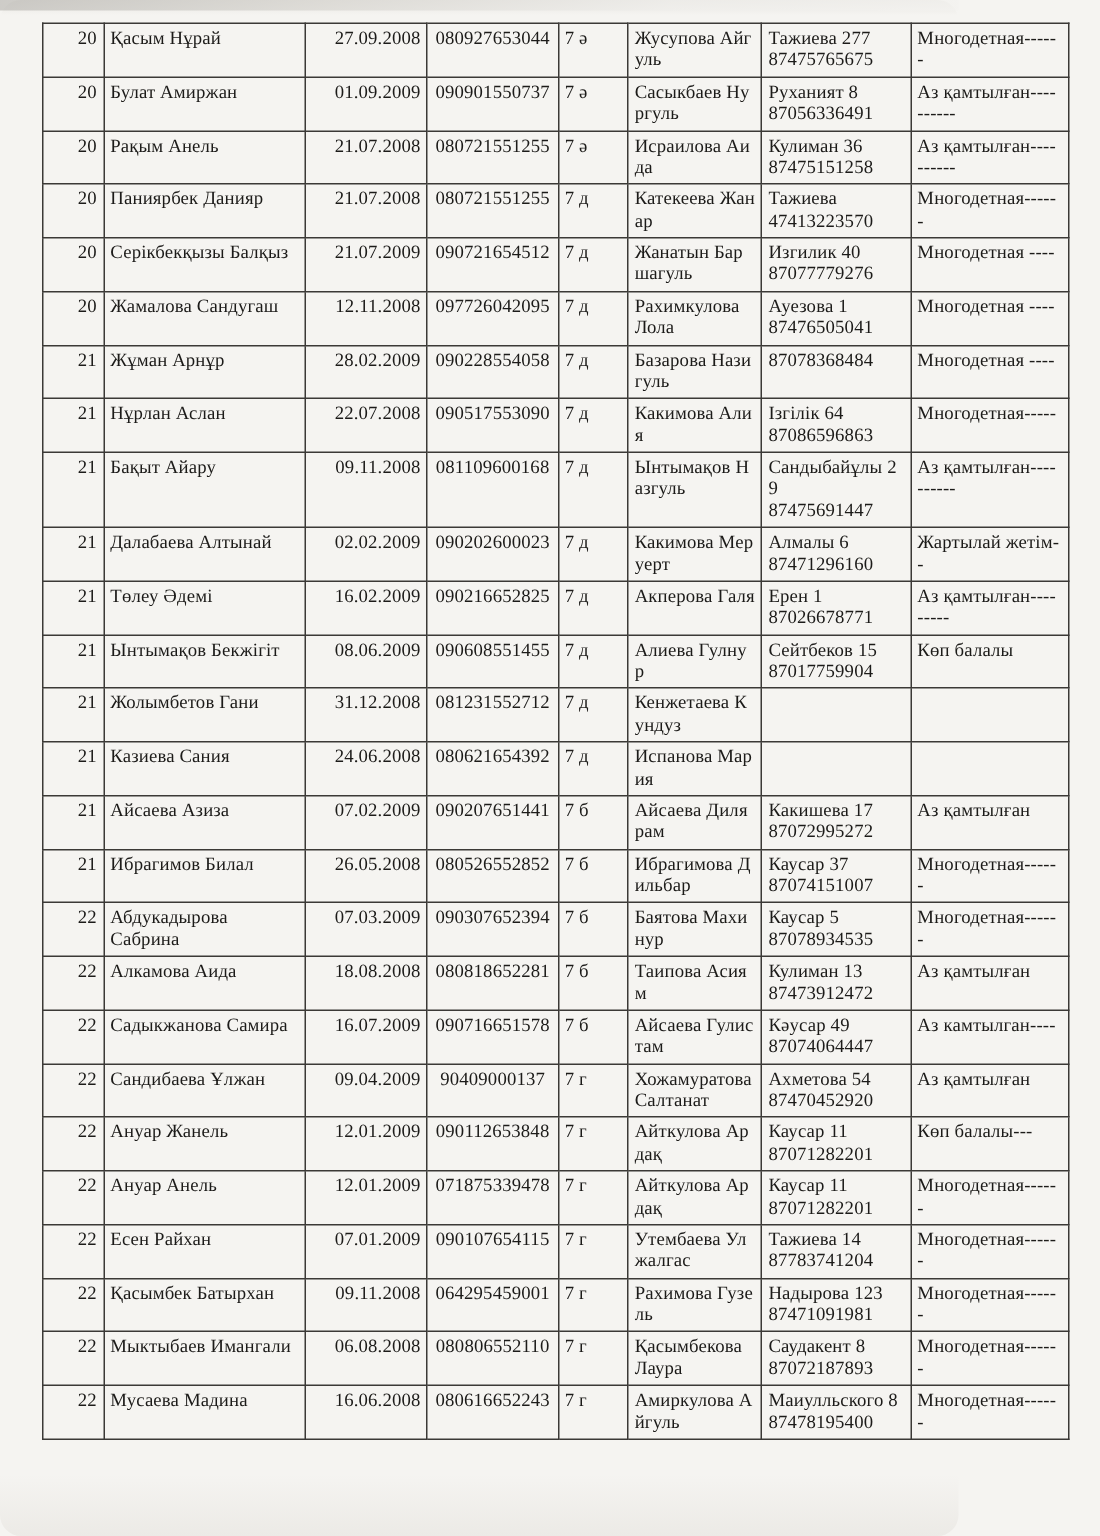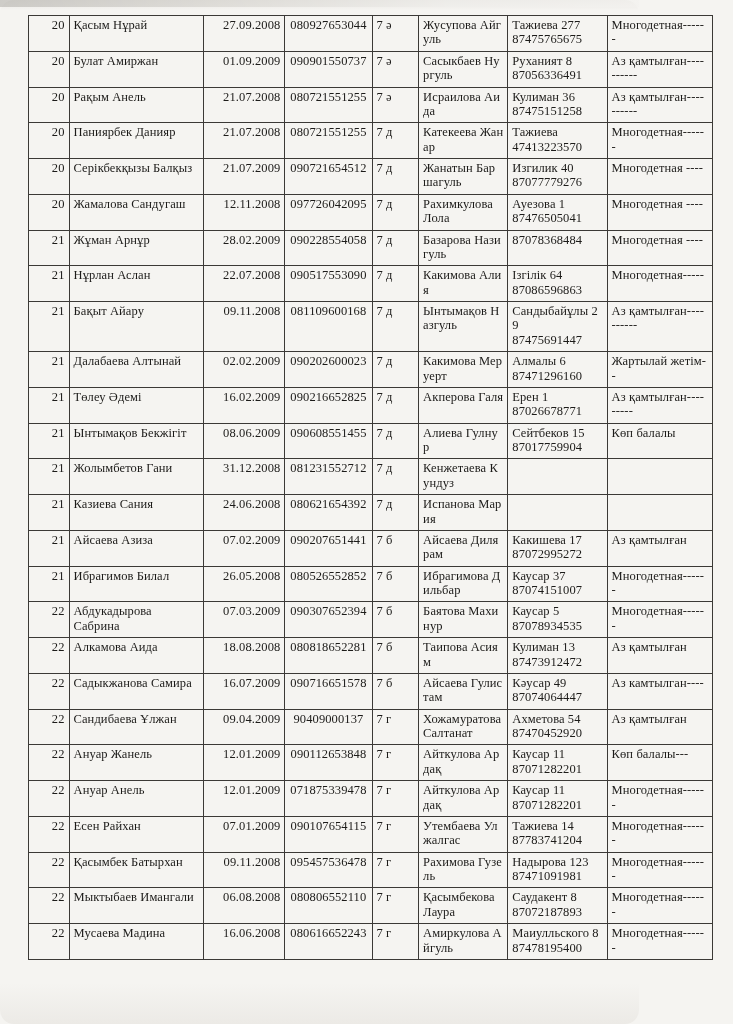--- a/index.html
+++ b/index.html
@@ -339,21 +339,21 @@
       <td class="c-parent">Утембаева Улжалгас</td>
       <td class="c-contact">Тажиева 14
 87783741204</td>
       <td class="c-status">Многодетная------</td>
     </tr>
 
     <tr>
       <td class="c-num">22</td>
       <td class="c-name">Қасымбек Батырхан</td>
       <td class="c-date">09.11.2008</td>
-      <td class="c-id">095457536478</td>
+      <td class="c-id">064295459001</td>
       <td class="c-grade">7 г</td>
       <td class="c-parent">Рахимова Гузель</td>
       <td class="c-contact">Надырова 123
 87471091981</td>
       <td class="c-status">Многодетная------</td>
     </tr>
 
     <tr>
       <td class="c-num">22</td>
       <td class="c-name">Мыктыбаев Имангали</td>

